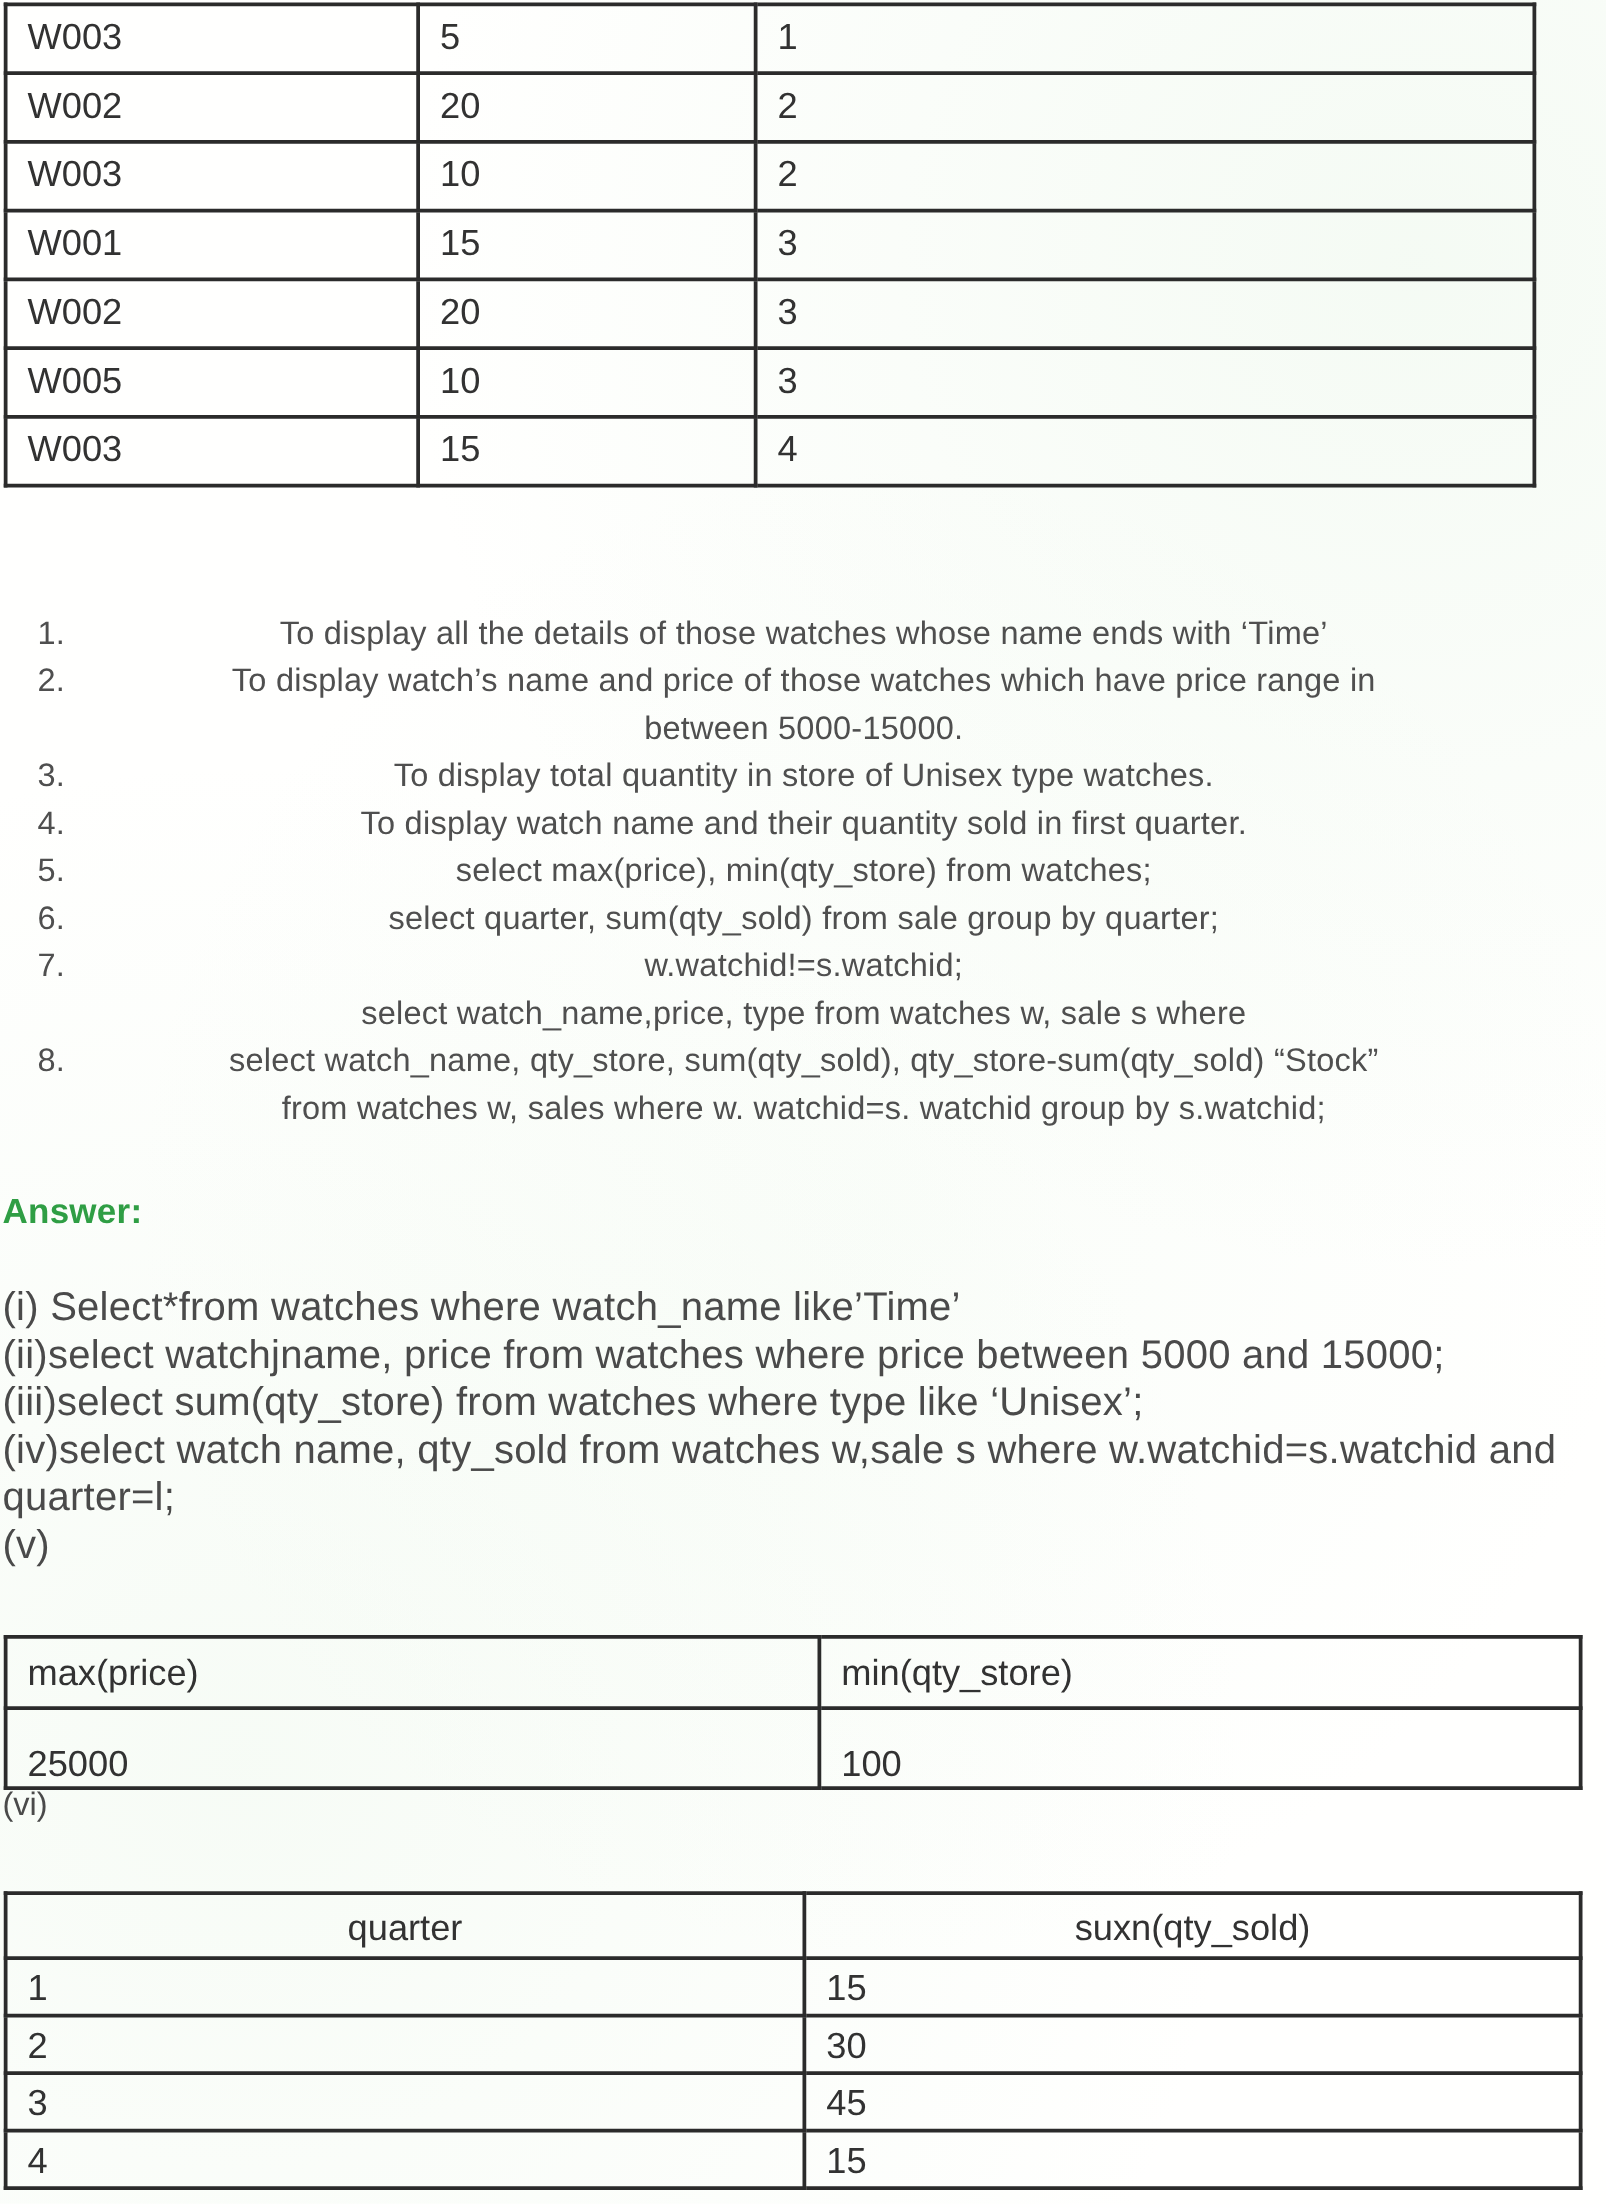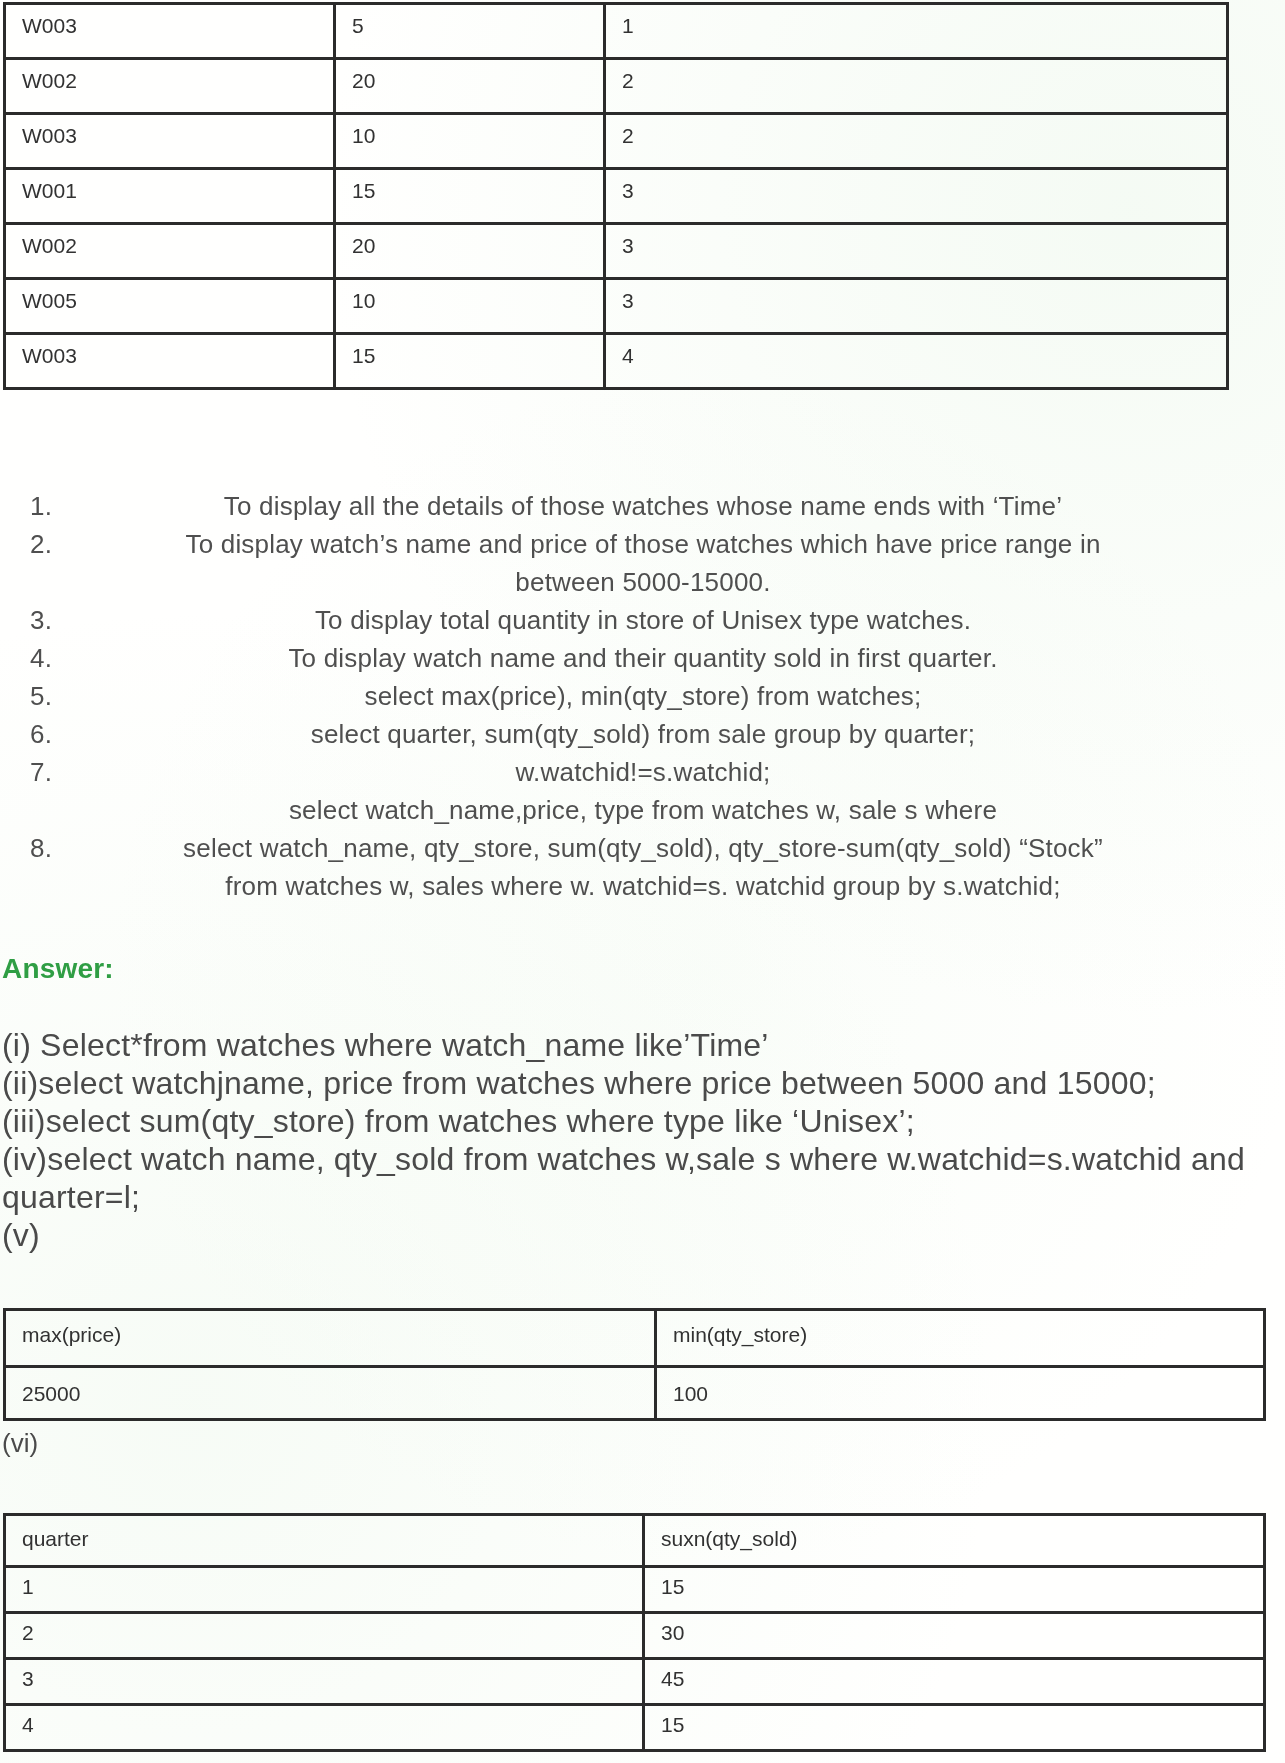--- a/index.html
+++ b/index.html
@@ -19,21 +19,21 @@
       #fffffe;
   }
 
   table { border-collapse:collapse; table-layout:fixed; }
   td, th {
     border:3px solid #2b2b2b;
     vertical-align:top;
     text-align:left;
     font-weight:normal;
     color:#323232;
-    font-size:21px;
+    font-size:29px;
     padding:9px 16px 0 16px;
     overflow:hidden;
     white-space:nowrap;
   }
 
   
   #sale-table { position:absolute; top:2px; left:3px; width:1226px; }
   #sale-table td { height:55px; }
   #sale-table .c1 { width:330px; }
   #sale-table .c2 { width:270px; }
@@ -57,32 +57,32 @@
   #answer-lines {
     position:absolute; top:1026px; left:2px; width:1280px;
     font-size:32px; line-height:38px; color:#4a4a4a;
     letter-spacing:0.2px;
   }
 
   
   #maxmin-table { position:absolute; top:1308px; left:3px; width:1263px; }
   #maxmin-table .c1 { width:651px; }
   #maxmin-table tr.hdr td { height:57px; padding-top:12px; }
-  #maxmin-table tr.dat td { height:53px; padding-top:14px; }
+  #maxmin-table tr.dat td { height:53px; padding-top:28px; }
 
   
   #label-vi {
     position:absolute; top:1428px; left:2px;
     font-size:26px; color:#4a4a4a;
   }
 
   
   #quarter-table { position:absolute; top:1513px; left:3px; width:1263px; }
   #quarter-table .c1 { width:639px; }
-  #quarter-table tr.hdr td { height:52px; padding-top:11px; }
+  #quarter-table tr.hdr td { height:52px; padding-top:11px;text-align:center; }
   #quarter-table tr.dat td { height:46px; padding-top:7px; }
 </style>
 </head>
 <body>
 
 <div id="page">
 
   <table id="sale-table">
     <tbody>
         <tr>

